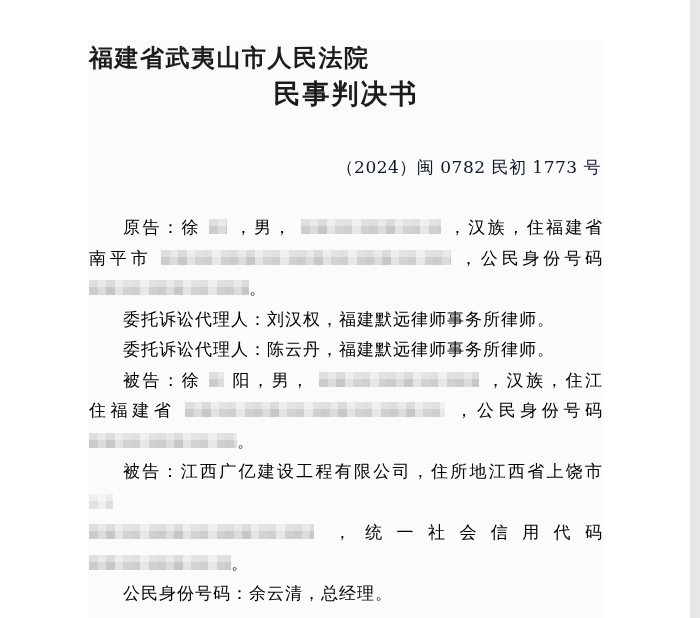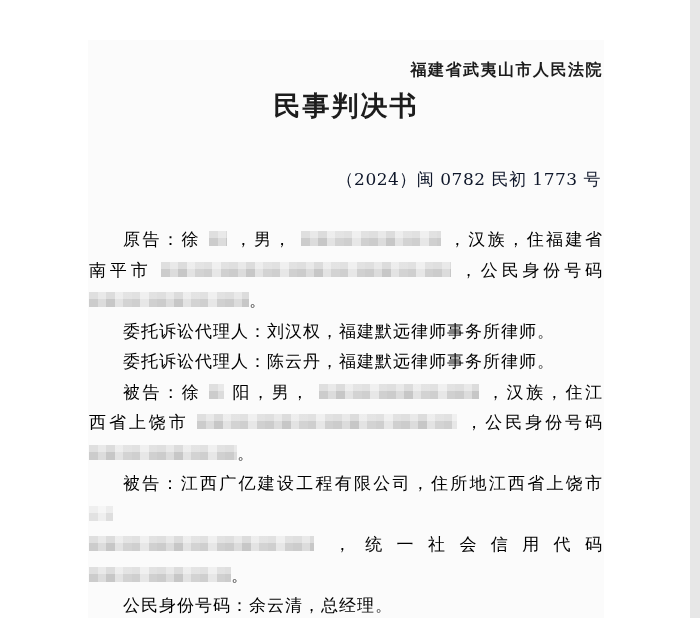--- a/index.html
+++ b/index.html
@@ -13,23 +13,23 @@
   }
   .page{
     position:absolute;
     left:88px;top:40px;
     width:516px;height:578px;
     background:#fbfbfb;
     box-sizing:border-box;
     padding:0 1px;
   }
   .court-title{
-    margin-top:14px;
-    text-align:right;
-    font-size:16px;
+    margin-top:2px;
+    text-align:left;
+    font-size:24px;
     font-weight:bold;
     letter-spacing:1.5px;
     line-height:32px;
     color:#1c1c1c;
   }
   .doc-title{
     text-align:center;
     font-size:27px;
     font-weight:bold;
     letter-spacing:2px;
@@ -93,21 +93,21 @@
     <div class="court-title">福建省武夷山市人民法院</div>
     <div class="doc-title">民事判决书</div>
     <div class="case-no">（2024）闽 0782 民初 1773 号</div>
     <div class="doc-body">
         <div class="line justify indent"><span>原告：徐</span> <span class="redact" style="width: 18px;"></span> <span>，男，</span> <span class="redact" style="width: 140px;"></span> <span>，汉族，住福建省</span></div>
         <div class="line justify"><span>南平市</span> <span class="redact" style="width: 290px;"></span> <span>，公民身份号码</span></div>
         <div class="line"><span class="redact" style="width: 160px;"></span><span>。</span></div>
         <div class="line indent"><span>委托诉讼代理人：刘汉权，福建默远律师事务所律师。</span></div>
         <div class="line indent"><span>委托诉讼代理人：陈云丹，福建默远律师事务所律师。</span></div>
         <div class="line justify indent"><span>被告：徐</span> <span class="redact" style="width: 15px;"></span> <span>阳，男，</span> <span class="redact" style="width: 160px;"></span> <span>，汉族，住江</span></div>
-        <div class="line justify"><span>西省上饶市</span> <span class="redact" style="width: 260px;"></span> <span>，公民身份号码</span></div>
+        <div class="line justify"><span>住福建省</span> <span class="redact" style="width: 260px;"></span> <span>，公民身份号码</span></div>
         <div class="line"><span class="redact" style="width: 148px;"></span><span>。</span></div>
         <div class="line justify indent"><span>被告：江西广亿建设工程有限公司，住所地江西省上饶市</span> <span class="redact light" style="width: 24px;"></span></div>
         <div class="line justify"><span class="redact" style="width: 225px;"></span> <span>，统一社会信用代码</span></div>
         <div class="line"><span class="redact" style="width: 142px;"></span><span>。</span></div>
         <div class="line indent"><span>公民身份号码：余云清，总经理。</span></div>
         <div class="line indent"></div>
       </div>
   </div>
   <div class="scrollbar-track"></div>
 </div>

